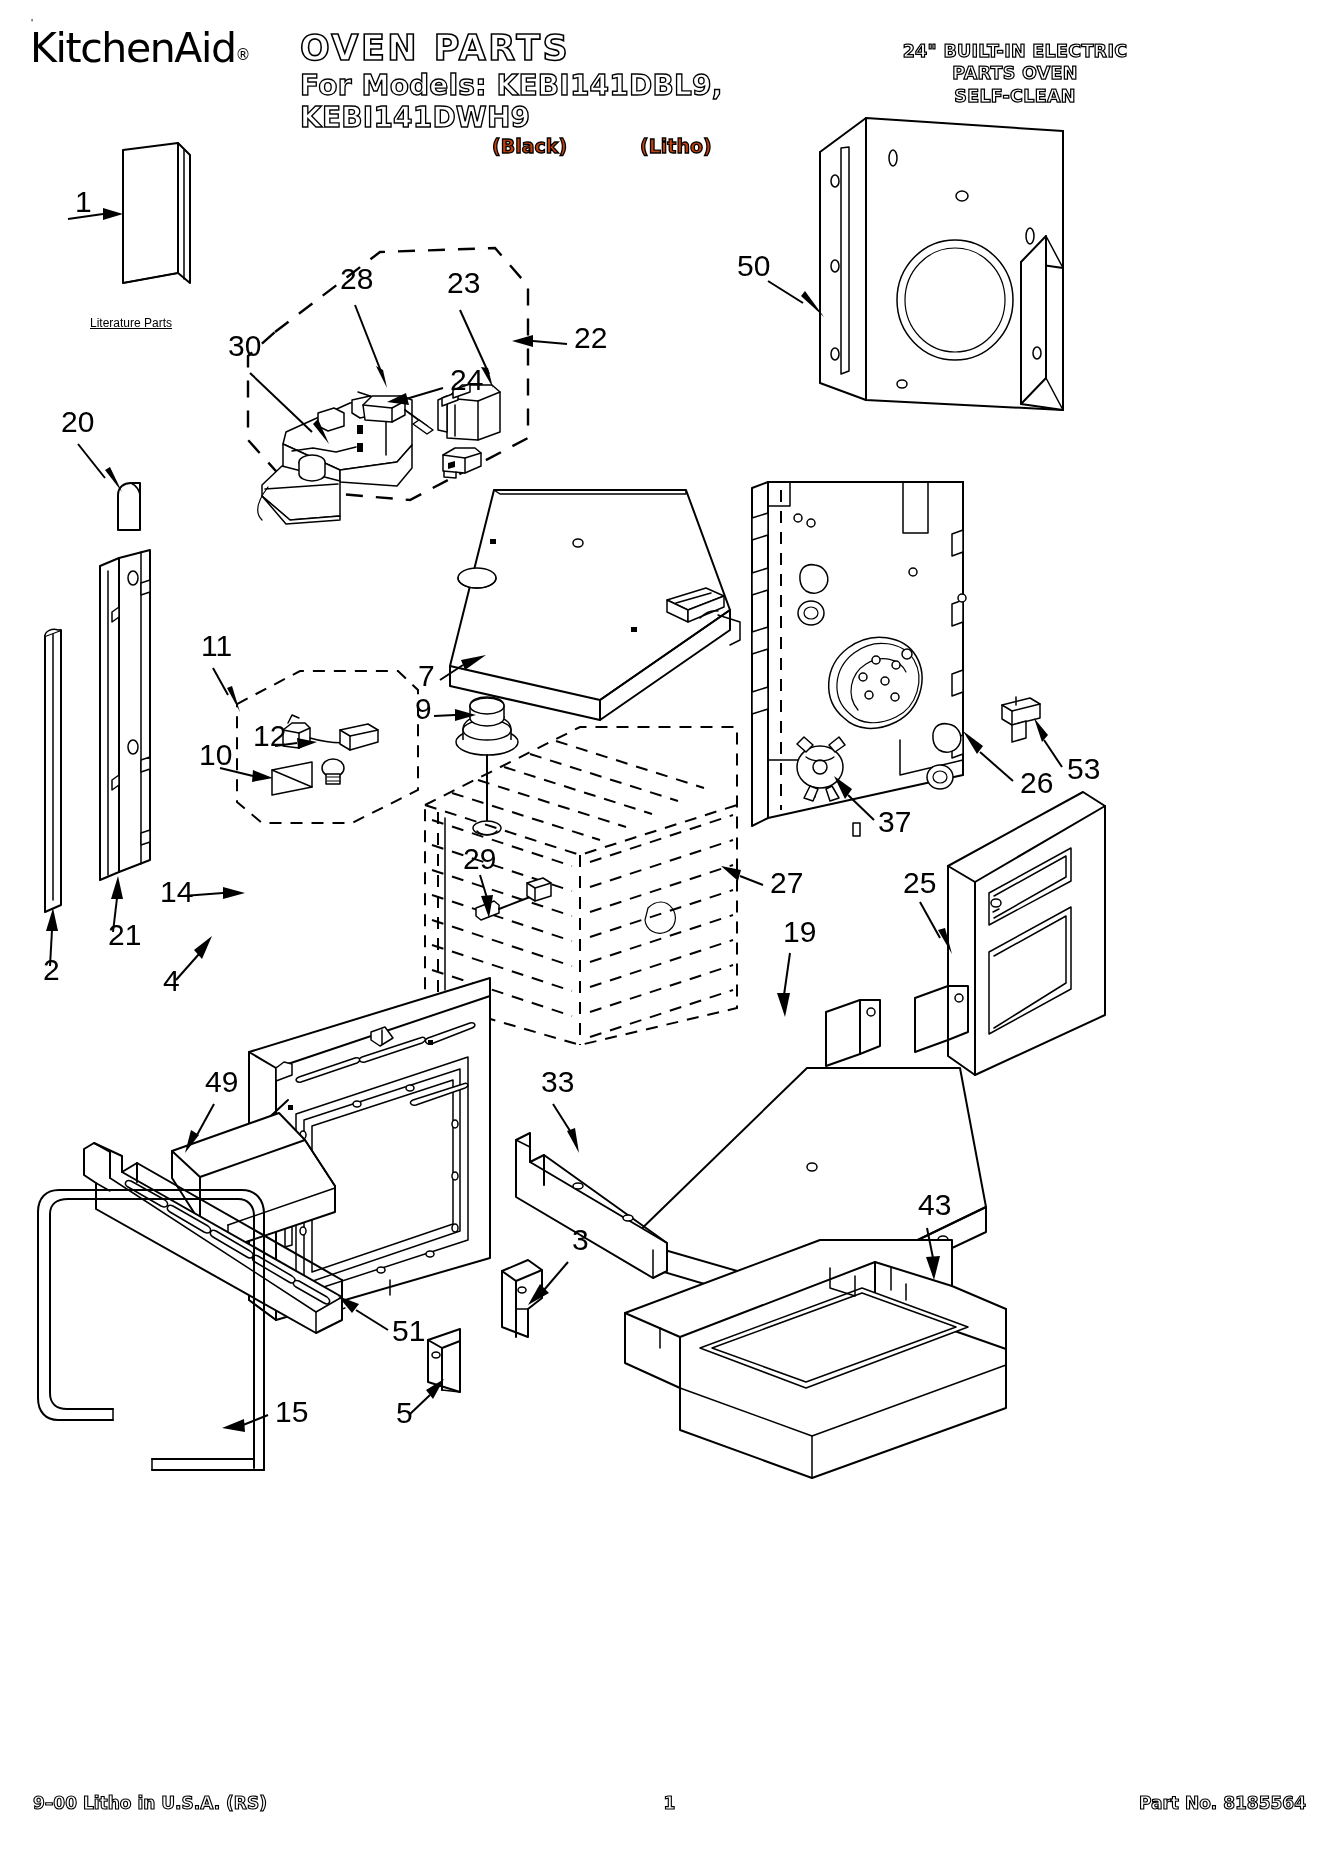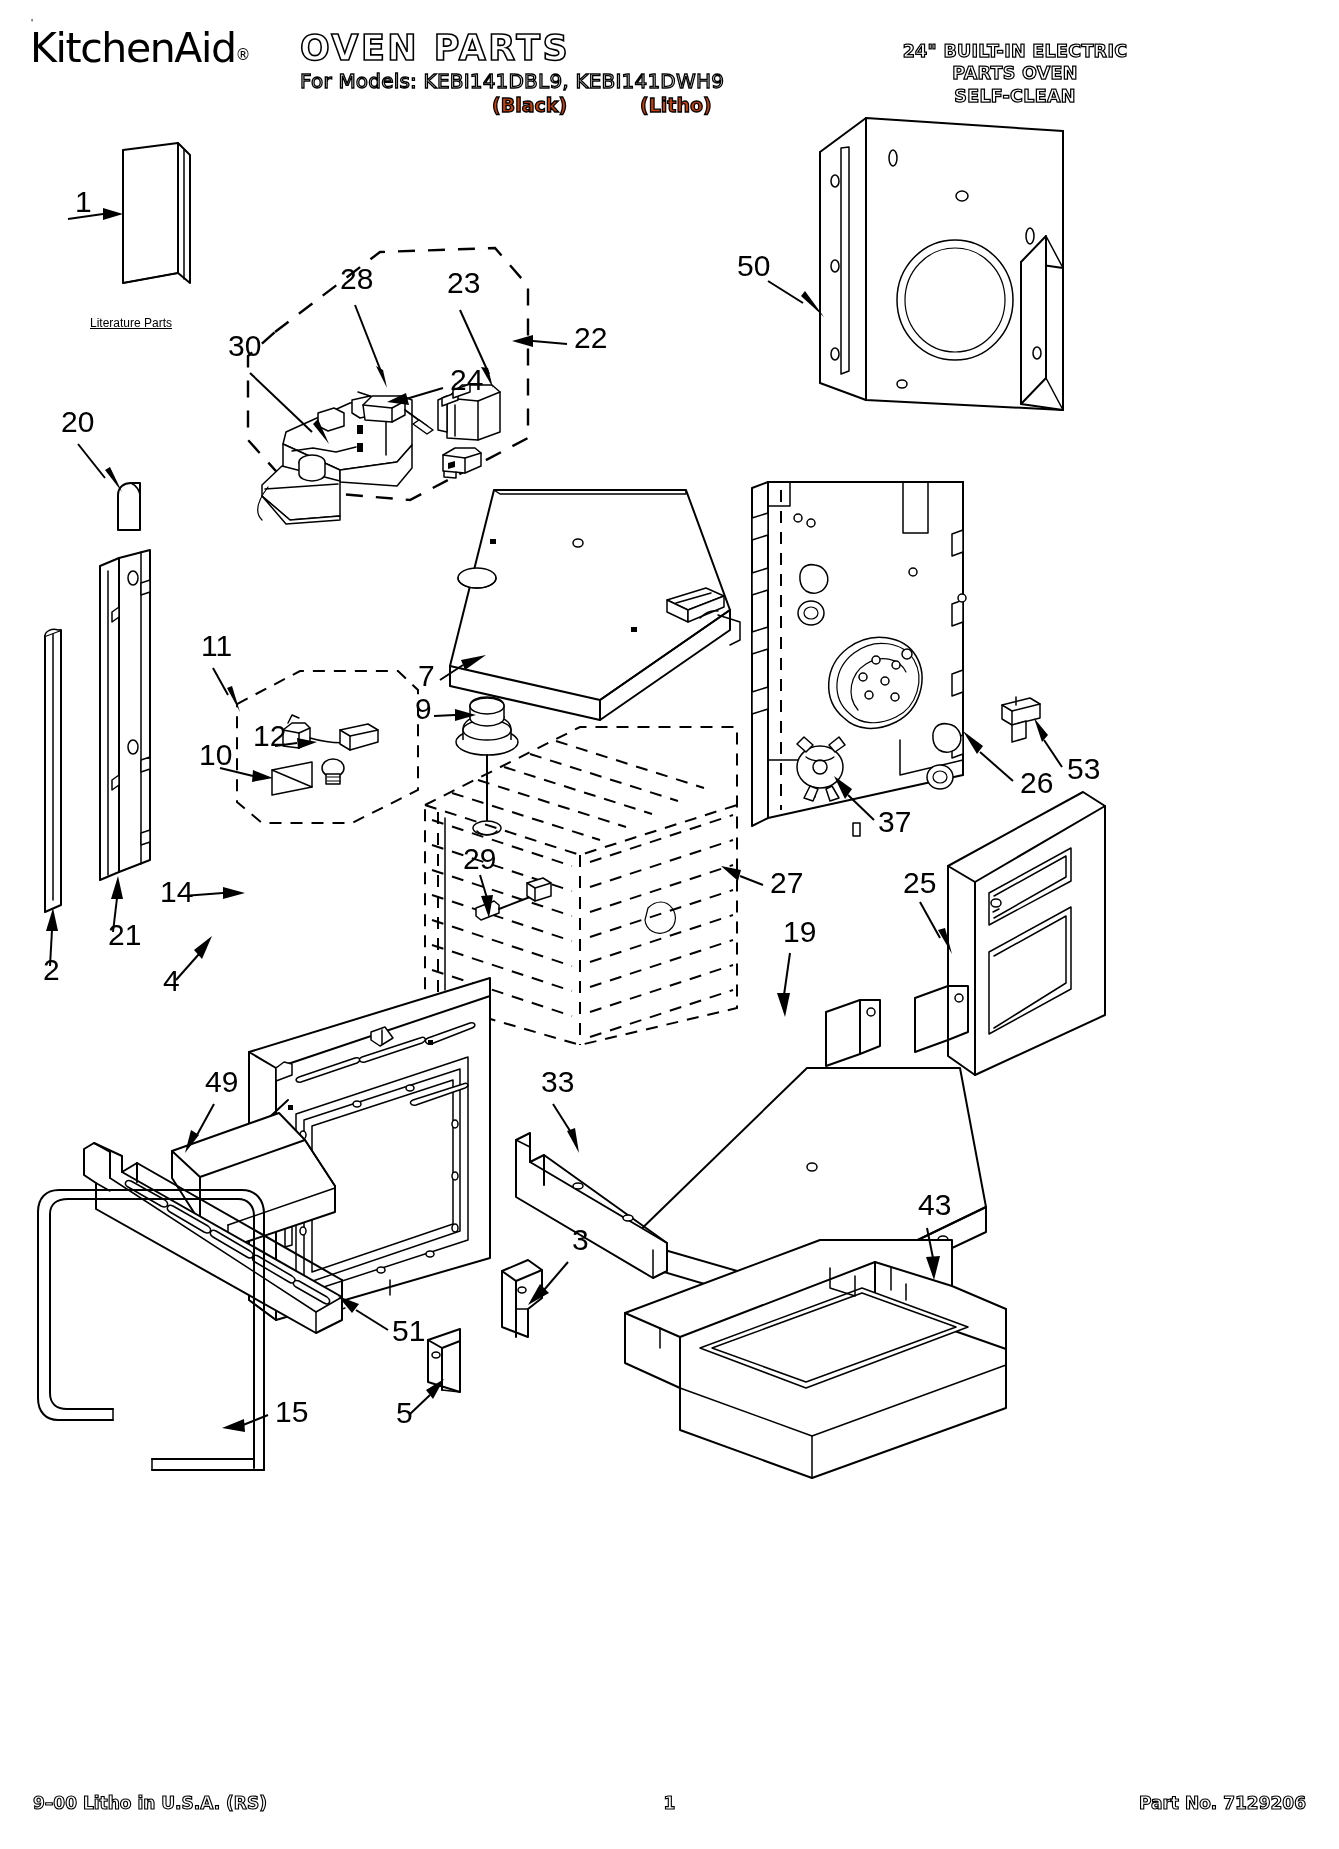--- a/index.html
+++ b/index.html
@@ -10,21 +10,21 @@
   
   .hdr{position:absolute;top:0;left:0;width:1339px;height:122px;}
   .logo{position:absolute;left:30px;top:28px;font-weight:normal;font-size:41px;
         letter-spacing:-1.4px;font-family:"DejaVu Sans",sans-serif;line-height:1;}
   .logo .reg{font-size:15px;vertical-align:2px;}
   .tickmark{position:absolute;left:31px;top:18px;font-size:11px;line-height:1;}
   .ttl-wrap{position:absolute;left:300px;top:30px;width:620px;text-align:left;}
   .ttl{font-size:35px;font-weight:bold;letter-spacing:2.5px;
        color:#fff;-webkit-text-stroke:1.6px #000;
        font-family:"DejaVu Sans",sans-serif;line-height:1.05;}
-  .subttl{font-size:20px;font-weight:normal;letter-spacing:.2px;margin-top:3px;
+  .subttl{font-size:28px;font-weight:bold;letter-spacing:.2px;margin-top:3px;
           color:#fff;-webkit-text-stroke:1.35px #000;
           font-family:"DejaVu Sans",sans-serif;line-height:1.15;}
   .bw-row{position:relative;height:24px;margin-top:1px;}
   .bw{position:absolute;font-size:19px;font-weight:bold;color:#c2410c;
       -webkit-text-stroke:1.3px #000;font-family:"DejaVu Sans",sans-serif;}
   .bw.black{left:192px;} .bw.white{left:340px;}
   .rgt{position:absolute;left:835px;top:40px;width:360px;text-align:center;
        font-size:17.5px;font-weight:bold;line-height:1.28;letter-spacing:.3px;
        color:#fff;-webkit-text-stroke:1.25px #000;font-family:"DejaVu Sans",sans-serif;}
 
@@ -657,14 +657,14 @@
       <text x="572" y="1250" class="num">3</text>
       <text x="392" y="1341" class="num">51</text>
       <text x="396" y="1423" class="num">5</text>
       <text x="275" y="1422" class="num">15</text>
     </g>
 </svg>
 
 <div class="ftr">
   <span class="ftr-l">9–00 Litho in U.S.A. (RS)</span>
   <span class="ftr-c">1</span>
-  <span class="ftr-r">Part No. 7129206</span>
+  <span class="ftr-r">Part No. 8185564</span>
 </div>
 
 </body></html>

